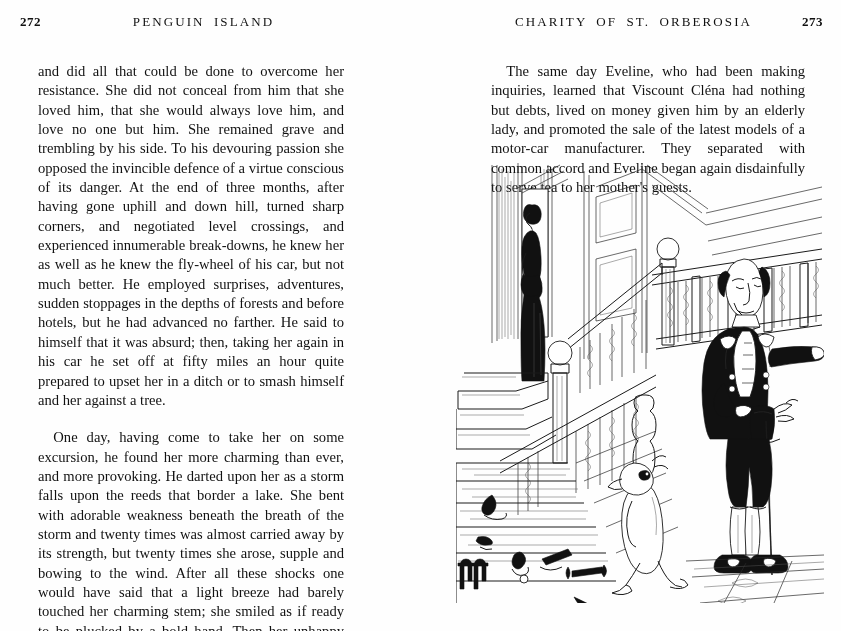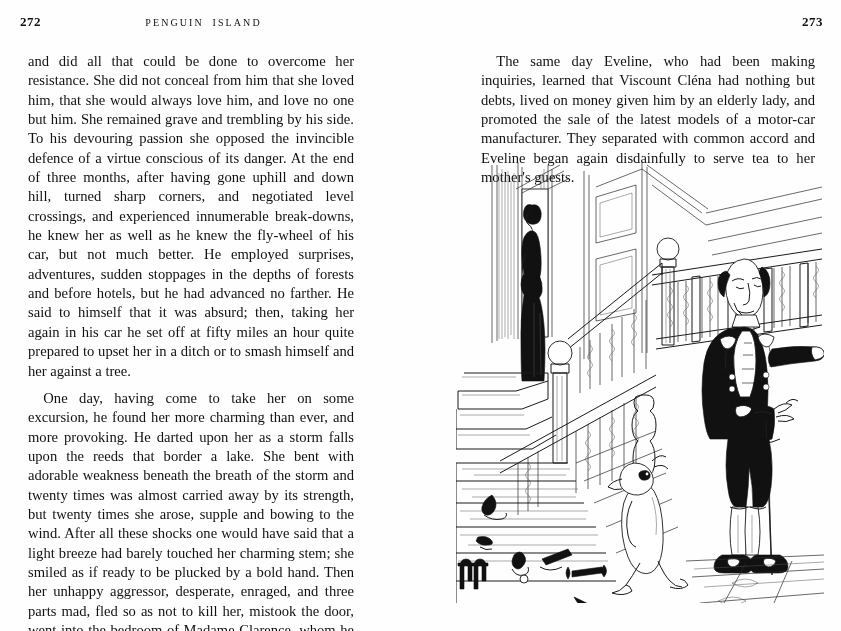--- a/index.html
+++ b/index.html
@@ -47,37 +47,37 @@
 
   .folio {
     font-size: 13px;
     letter-spacing: 0.5px;
     font-weight: 700;
     font-family: "Liberation Serif", "DejaVu Serif", serif;
   }
   .runtitle {
     flex: 1;
     text-align: center;
-    font-size: 10px;
+    font-size: 13px;
     letter-spacing: 2.1px;
     word-spacing: 4px;
   }
   .runhead-left .folio  { margin-right: 4px; }
   .runhead-right .folio { margin-left: 8px; }
   .runhead-right .runtitle { text-align: center; }
 
   
   .textblock {
     font-size: 14.6px;
     line-height: 19.35px;
     text-align: justify;
     text-justify: inter-word;
     hyphens: none;
   }
-  .textblock p { margin: 8px; }
+  .textblock p { margin: 18px; }
   .textblock p.indent { text-indent: 1.05em; }
 
   
   .illustration {
     position: absolute;
     left: 36px;
     top: 163px;
     width: 368px;
     height: 440px;
   }
@@ -104,20 +104,21 @@
 
     <div class="textblock">
       <p>and did all that could be done to overcome her resistance. She did not conceal from him that she loved him, that she would always love him, and love no one but him. She remained grave and trembling by his side. To his devouring passion she opposed the invincible defence of a virtue conscious of its danger. At the end of three months, after having gone uphill and down hill, turned sharp corners, and negotiated level crossings, and experienced innumerable break-downs, he knew her as well as he knew the fly-wheel of his car, but not much better. He employed surprises, adventures, sudden stoppages in the depths of forests and before hotels, but he had advanced no farther. He said to himself that it was absurd; then, taking her again in his car he set off at fifty miles an hour quite prepared to upset her in a ditch or to smash himself and her against a tree.</p>
       <p class="indent">One day, having come to take her on some excursion, he found her more charming than ever, and more provoking. He darted upon her as a storm falls upon the reeds that border a lake. She bent with adorable weakness beneath the breath of the storm and twenty times was almost carried away by its strength, but twenty times she arose, supple and bowing to the wind. After all these shocks one would have said that a light breeze had barely touched her charming stem; she smiled as if ready to be plucked by a bold hand. Then her unhappy aggressor, desperate, enraged, and three parts mad, fled so as not to kill her, mistook the door, went into the bedroom of Madame Clarence, whom he found putting on her hat in front of a wardrobe, seized her, flung her on the bed, and possessed her before she knew what had happened.</p>
     </div>
   </div>
 
   <div class="page page-right">
 
     <div class="runhead runhead-right">
+      <span class="runtitle">CHARITY OF ST. ORBEROSIA</span>
       <span class="folio">273</span>
     </div>
 
     <div class="textblock">
       <p class="indent">The same day Eveline, who had been making inquiries, learned that Viscount Cléna had nothing but debts, lived on money given him by an elderly lady, and promoted the sale of the latest models of a motor-car manufacturer. They separated with common accord and Eveline began again disdainfully to serve tea to her mother's guests.</p>
     </div>
 
     <div class="illustration">
       <svg viewBox="0 0 368 440" xmlns="http://www.w3.org/2000/svg" aria-hidden="true">
 

